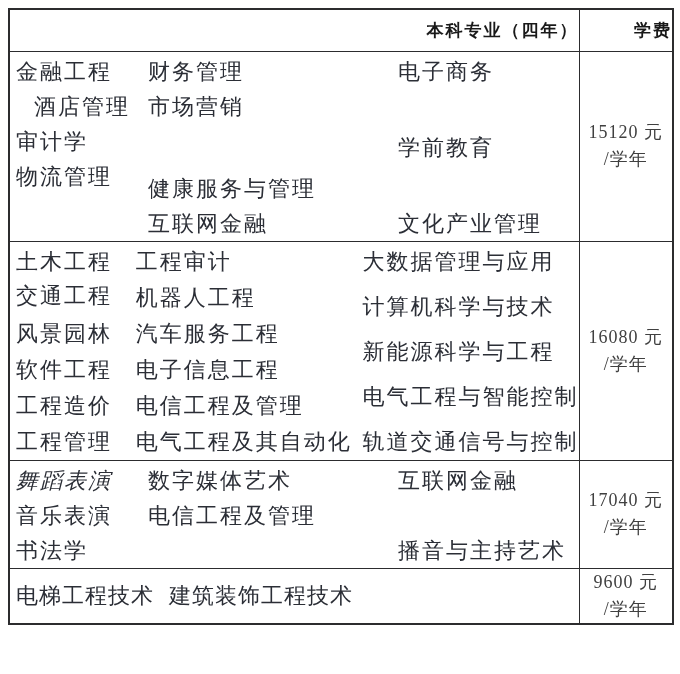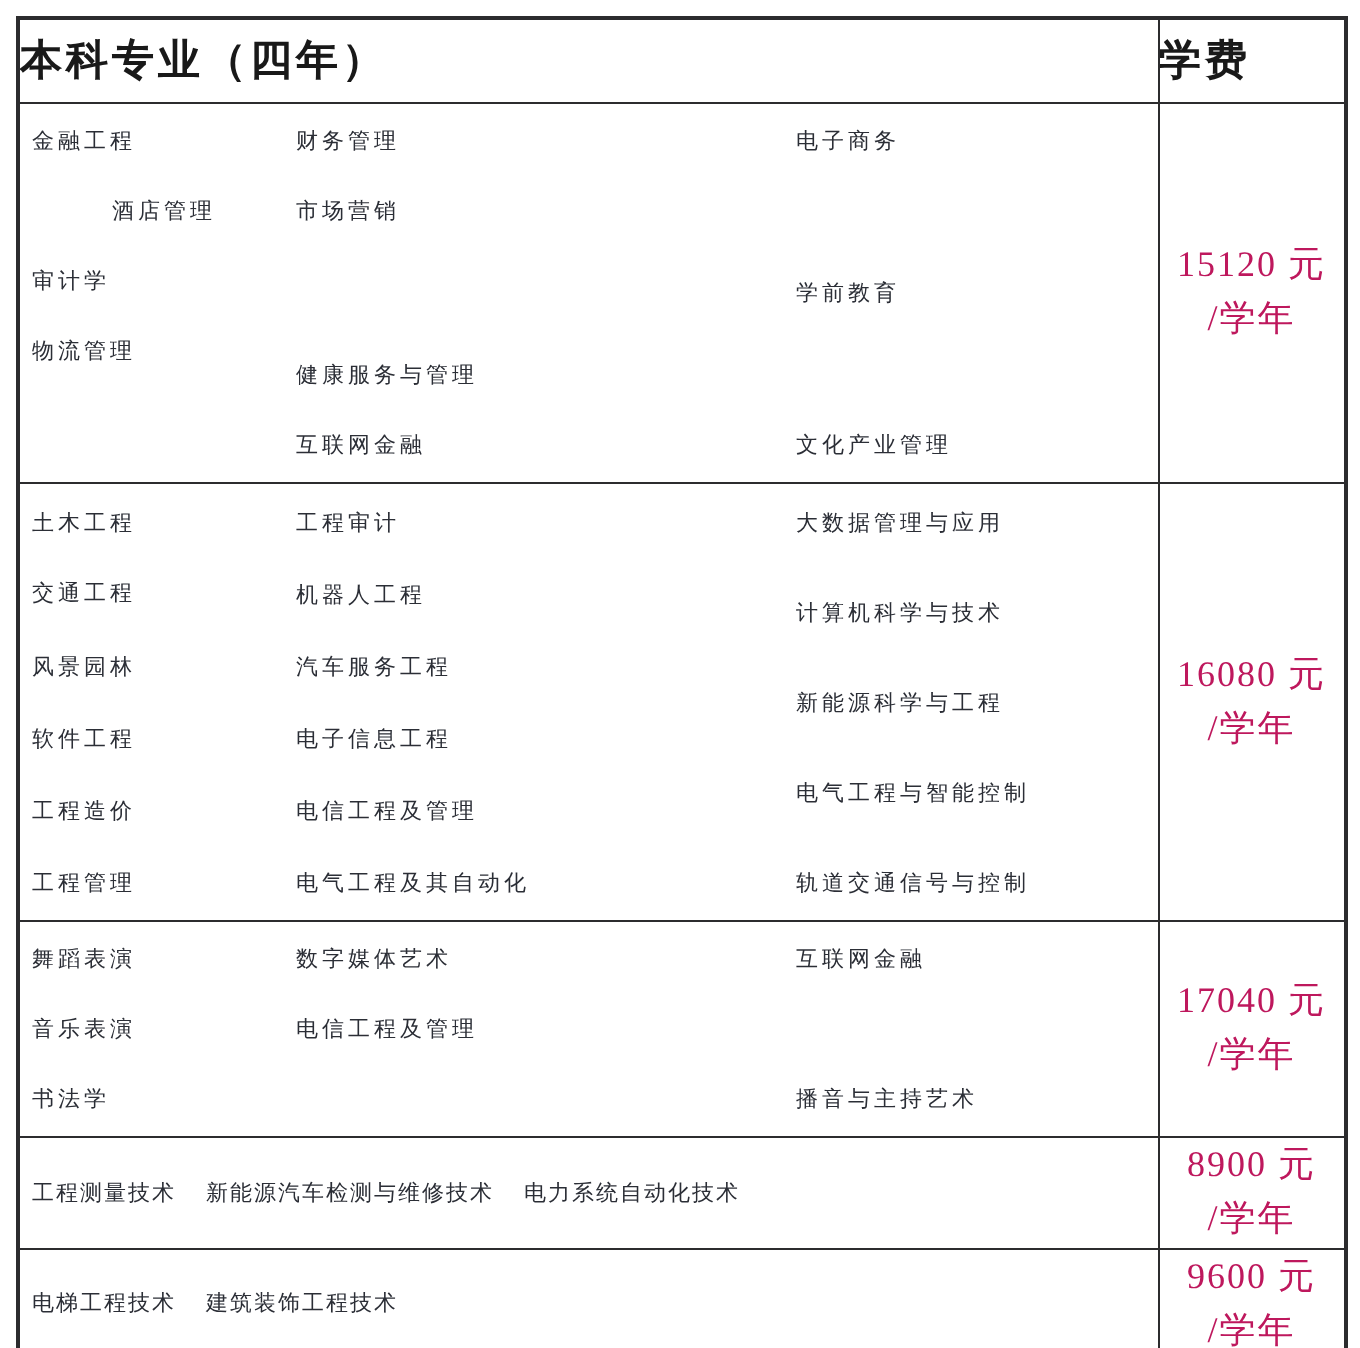--- a/index.html
+++ b/index.html
@@ -28,39 +28,39 @@
   col.majors-col { width: 570px; }
   col.fee-col { width: 94px; }
   td {
     border: 1.5px solid #2c2c2e;
     padding: 0;
     color: #2b2e36;
     overflow: hidden;
   }
   
   tr.header-row td {
-    text-align: left;
+    text-align: right;
     vertical-align: middle;
     font-weight: bold;
-    font-size: 21px;
+    font-size: 17px;
     color: #191919;
     letter-spacing: 2px;
   }
   
   td.majors-cell {
     vertical-align: top;
     padding: 2px 0 0 6px;
   }
   .majors-flex { display: flex; }
   .mcol { display: flex; flex-direction: column; }
   .mcol-0 { width: 132px; }
   .mcol-1 { width: 250px; }
   .mcol-2 { flex: 1; justify-content: space-between; }
   .major-item {
-    font-size: 11px;
+    font-size: 22px;
     letter-spacing: 2px;
     white-space: nowrap;
     color: #2b2e36;
   }
   
   td.inline-cell {
     vertical-align: middle;
     padding-left: 6px;
   }
   .inline-flex {
@@ -70,21 +70,21 @@
   }
   .inline-flex .major-item {
     letter-spacing: 1px;
   }
   
   td.fee-cell {
     text-align: center;
     vertical-align: middle;
     font-size: 18px;
     letter-spacing: 1px;
-    color: #be185d;
+    color: #404040;
   }
   .fee-amount, .fee-unit {
     line-height: 27px;
     white-space: nowrap;
   }
 </style>
 </head>
 <body>
 
 <div class="page">
@@ -155,49 +155,36 @@
           </td>
           <td class="fee-cell">
             <div class="fee-amount">16080 元</div>
             <div class="fee-unit">/学年</div>
           </td>
         </tr>
         <tr style="height: 107px;">
           <td class="majors-cell">
             <div class="majors-flex">
               <div class="mcol mcol-0">
-                <div class="major-item" style="line-height: 35px;">舞蹈表演</div>
+                <div class="major-item" style="line-height: 35px; font-style: italic;">舞蹈表演</div>
                 <div class="major-item" style="line-height: 35px;">音乐表演</div>
                 <div class="major-item" style="line-height: 35px;">书法学</div>
               </div>
               <div class="mcol mcol-1">
                 <div class="major-item" style="line-height: 35px;">数字媒体艺术</div>
                 <div class="major-item" style="line-height: 35px;">电信工程及管理</div>
               </div>
               <div class="mcol mcol-2">
                 <div class="major-item" style="line-height: 35px;">互联网金融</div>
                 <div class="major-item" style="line-height: 35px;">播音与主持艺术</div>
               </div>
             </div>
           </td>
           <td class="fee-cell">
             <div class="fee-amount">17040 元</div>
-            <div class="fee-unit">/学年</div>
-          </td>
-        </tr>
-        <tr style="height: 56px;">
-          <td class="inline-cell">
-            <div class="inline-flex">
-              <div class="major-item">工程测量技术</div>
-              <div class="major-item">新能源汽车检测与维修技术</div>
-              <div class="major-item">电力系统自动化技术</div>
-            </div>
-          </td>
-          <td class="fee-cell">
-            <div class="fee-amount">8900 元</div>
             <div class="fee-unit">/学年</div>
           </td>
         </tr>
         <tr style="height: 46px;">
           <td class="inline-cell">
             <div class="inline-flex">
               <div class="major-item">电梯工程技术</div>
               <div class="major-item">建筑装饰工程技术</div>
             </div>
           </td>

